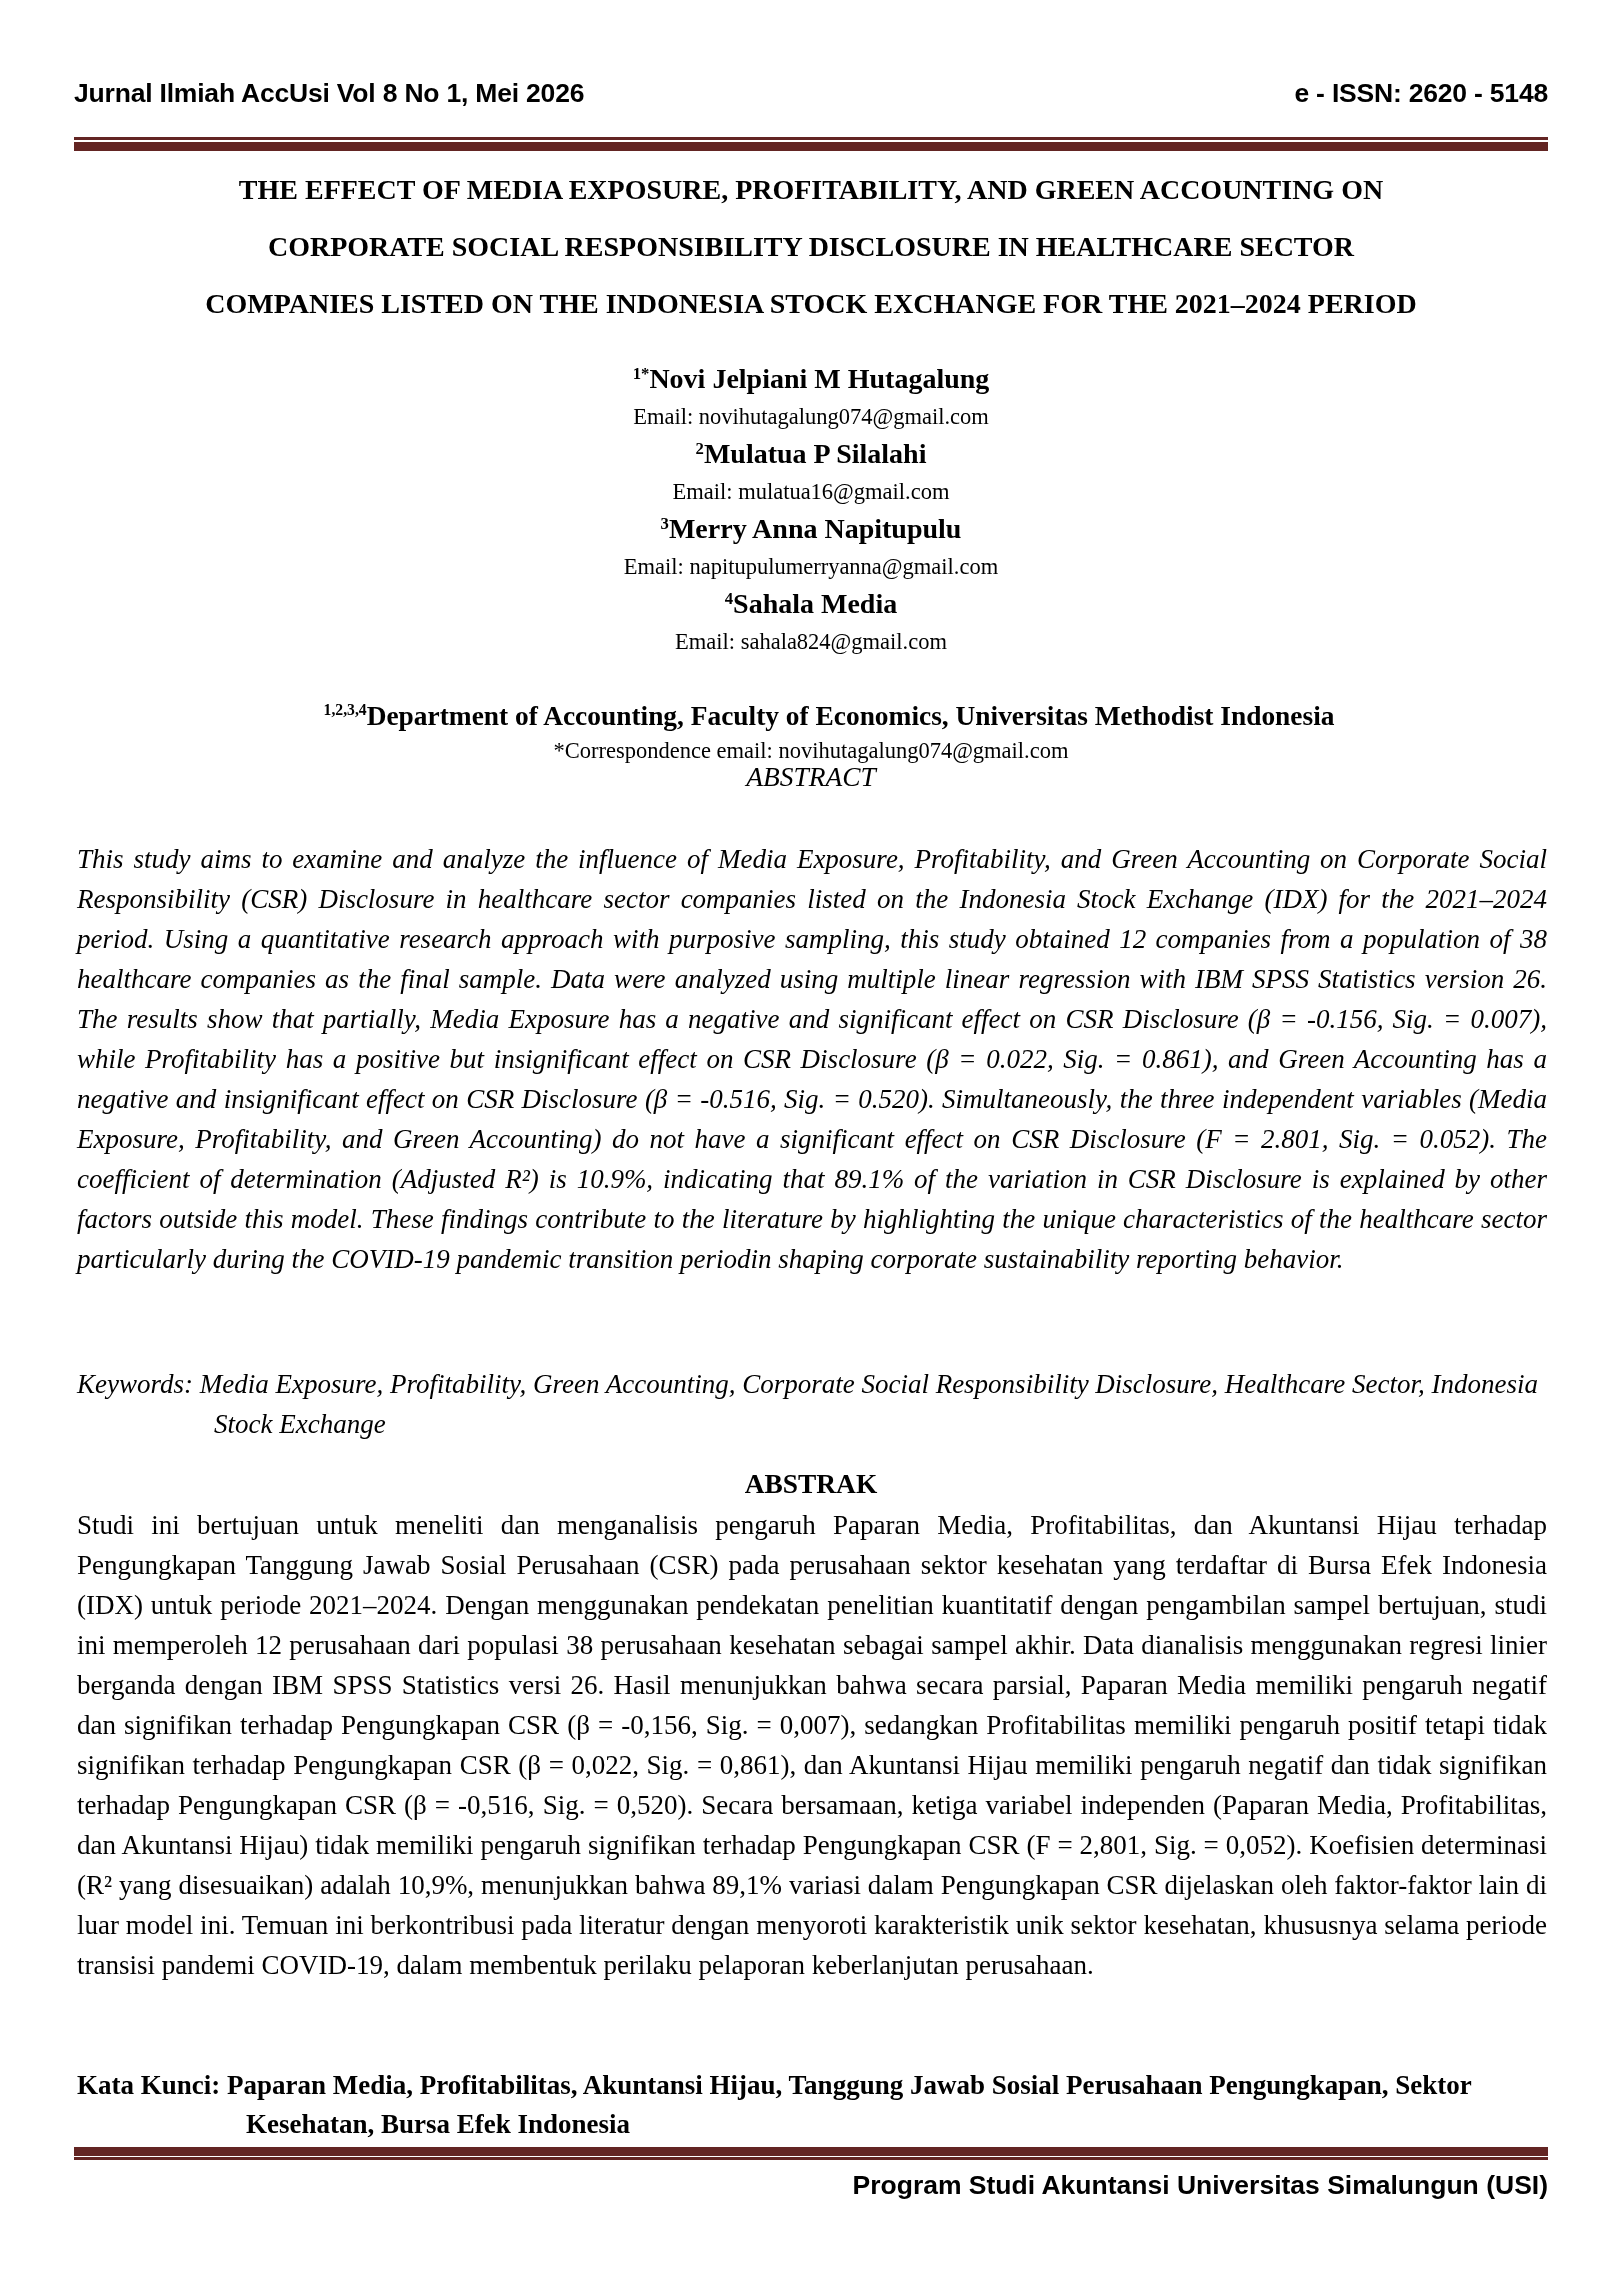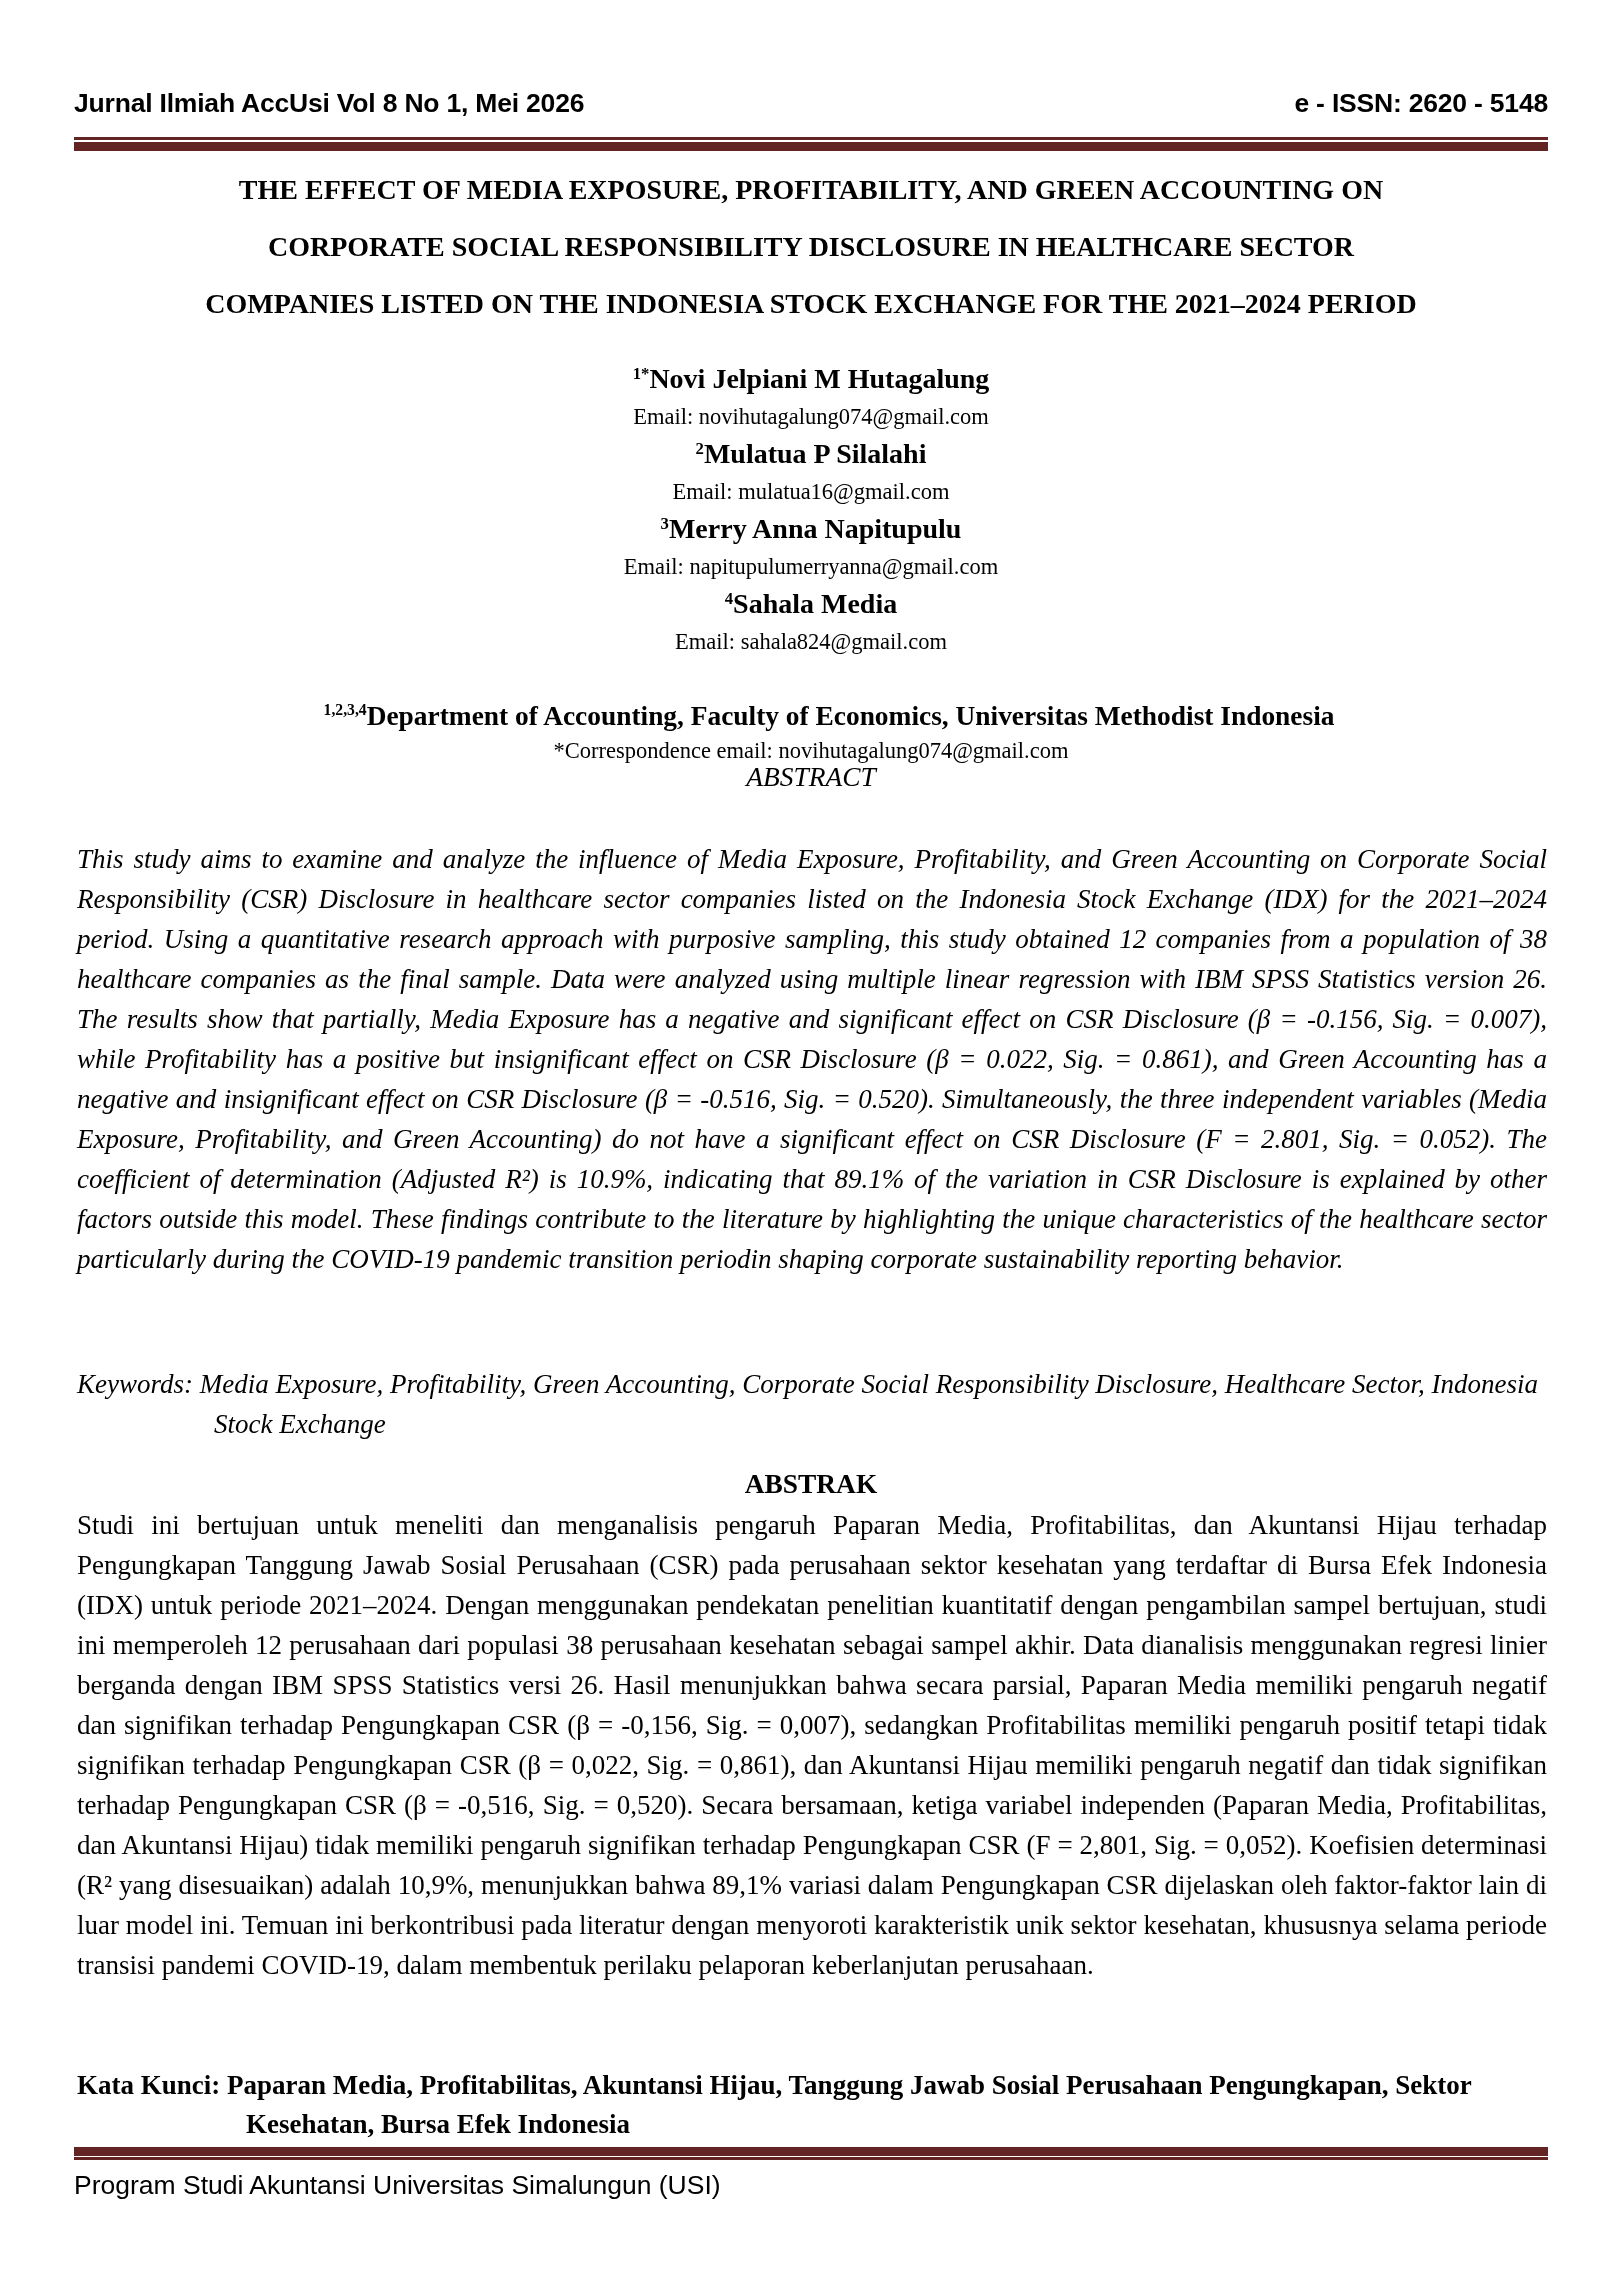--- a/index.html
+++ b/index.html
@@ -10,21 +10,21 @@
       color: #000000;
     }
     body {
       position: relative;
       font-family: "Liberation Serif", "DejaVu Serif", serif;
       overflow: hidden;
     }
     .page-header {
       position: absolute;
       left: 74px;
-      top: 88px;
+      top: 78px;
       width: 1474px;
       height: 35px;
       display: flex;
       justify-content: space-between;
       align-items: baseline;
       font-family: "Liberation Sans", "DejaVu Sans", sans-serif;
       font-weight: bold;
       font-size: 26.5px;
       letter-spacing: -0.2px;
     }
@@ -156,23 +156,23 @@
       font-size: 27px;
       line-height: 39px;
       padding-left: 169px;
       text-indent: -169px;
     }
     .page-footer {
       position: absolute;
       left: 74px;
       top: 2168px;
       width: 1474px;
-      text-align: left;
+      text-align: right;
       font-family: "Liberation Sans", "DejaVu Sans", sans-serif;
-      font-weight: normal;
+      font-weight: bold;
       font-size: 26.5px;
       line-height: 35px;
     }
   </style>
 </head>
 <body>
 
 <div class="page-header">
   <span>Jurnal Ilmiah AccUsi Vol 8 No 1, Mei 2026</span>
   <span>e - ISSN: 2620 - 5148</span>

